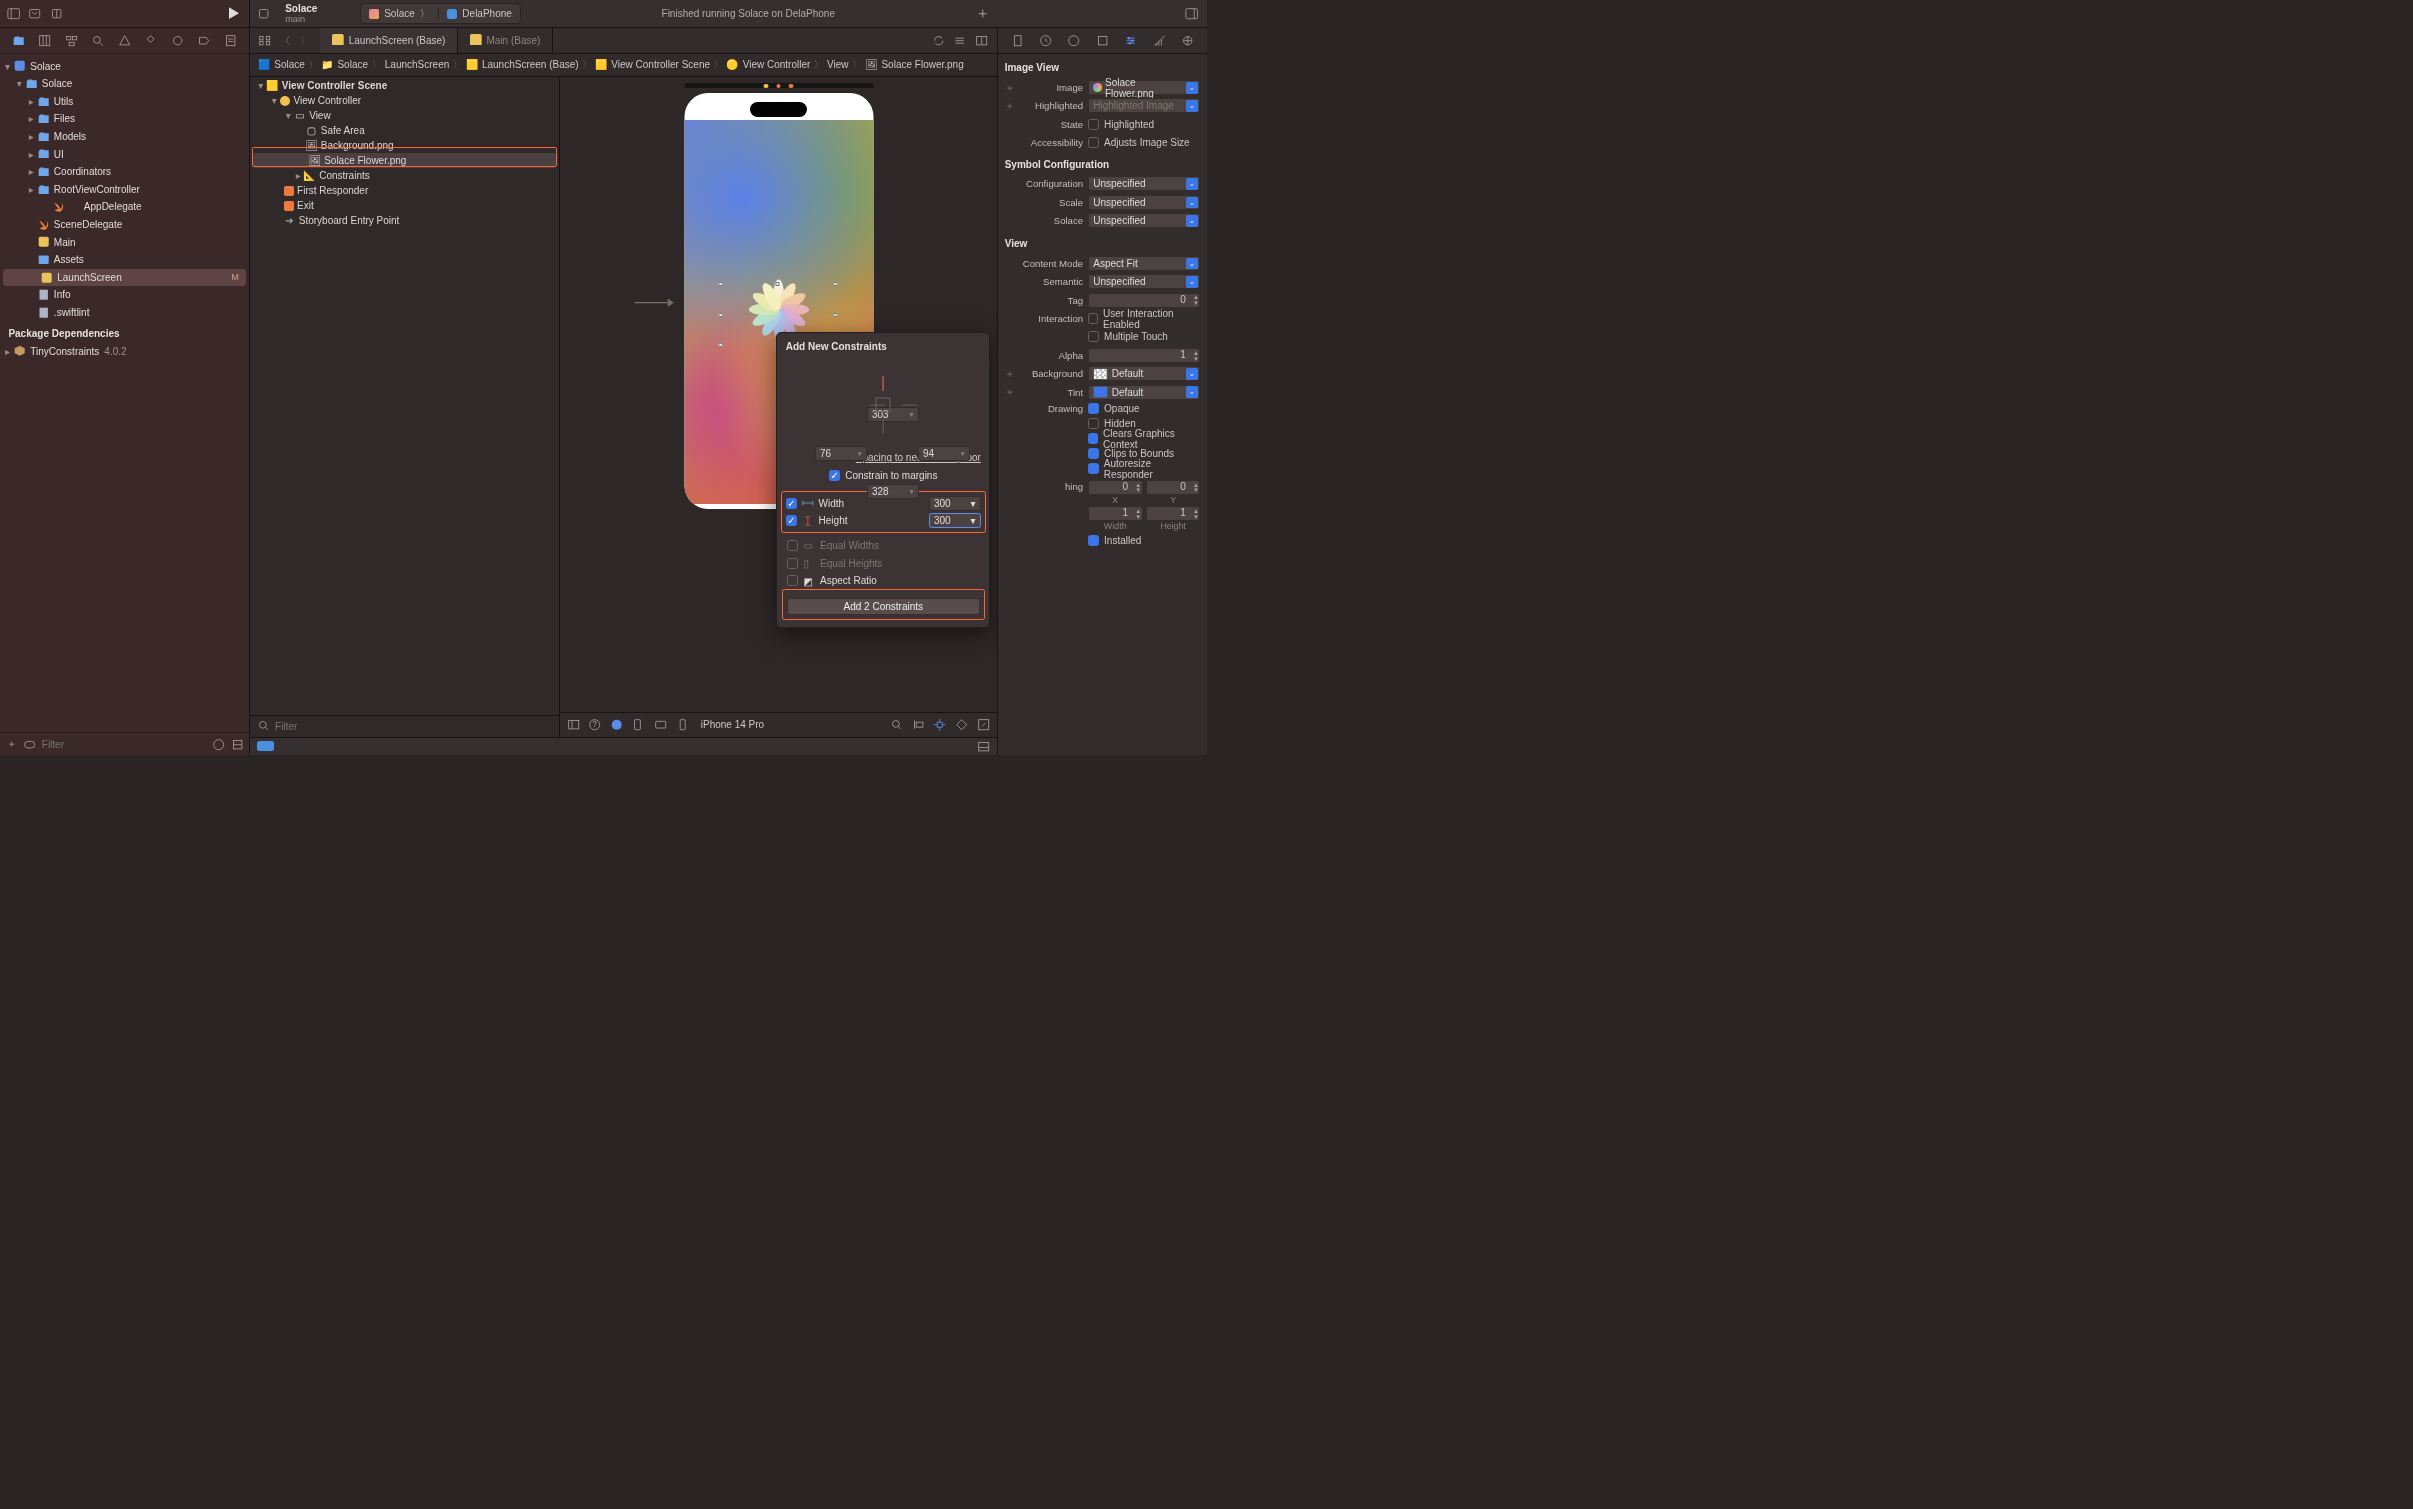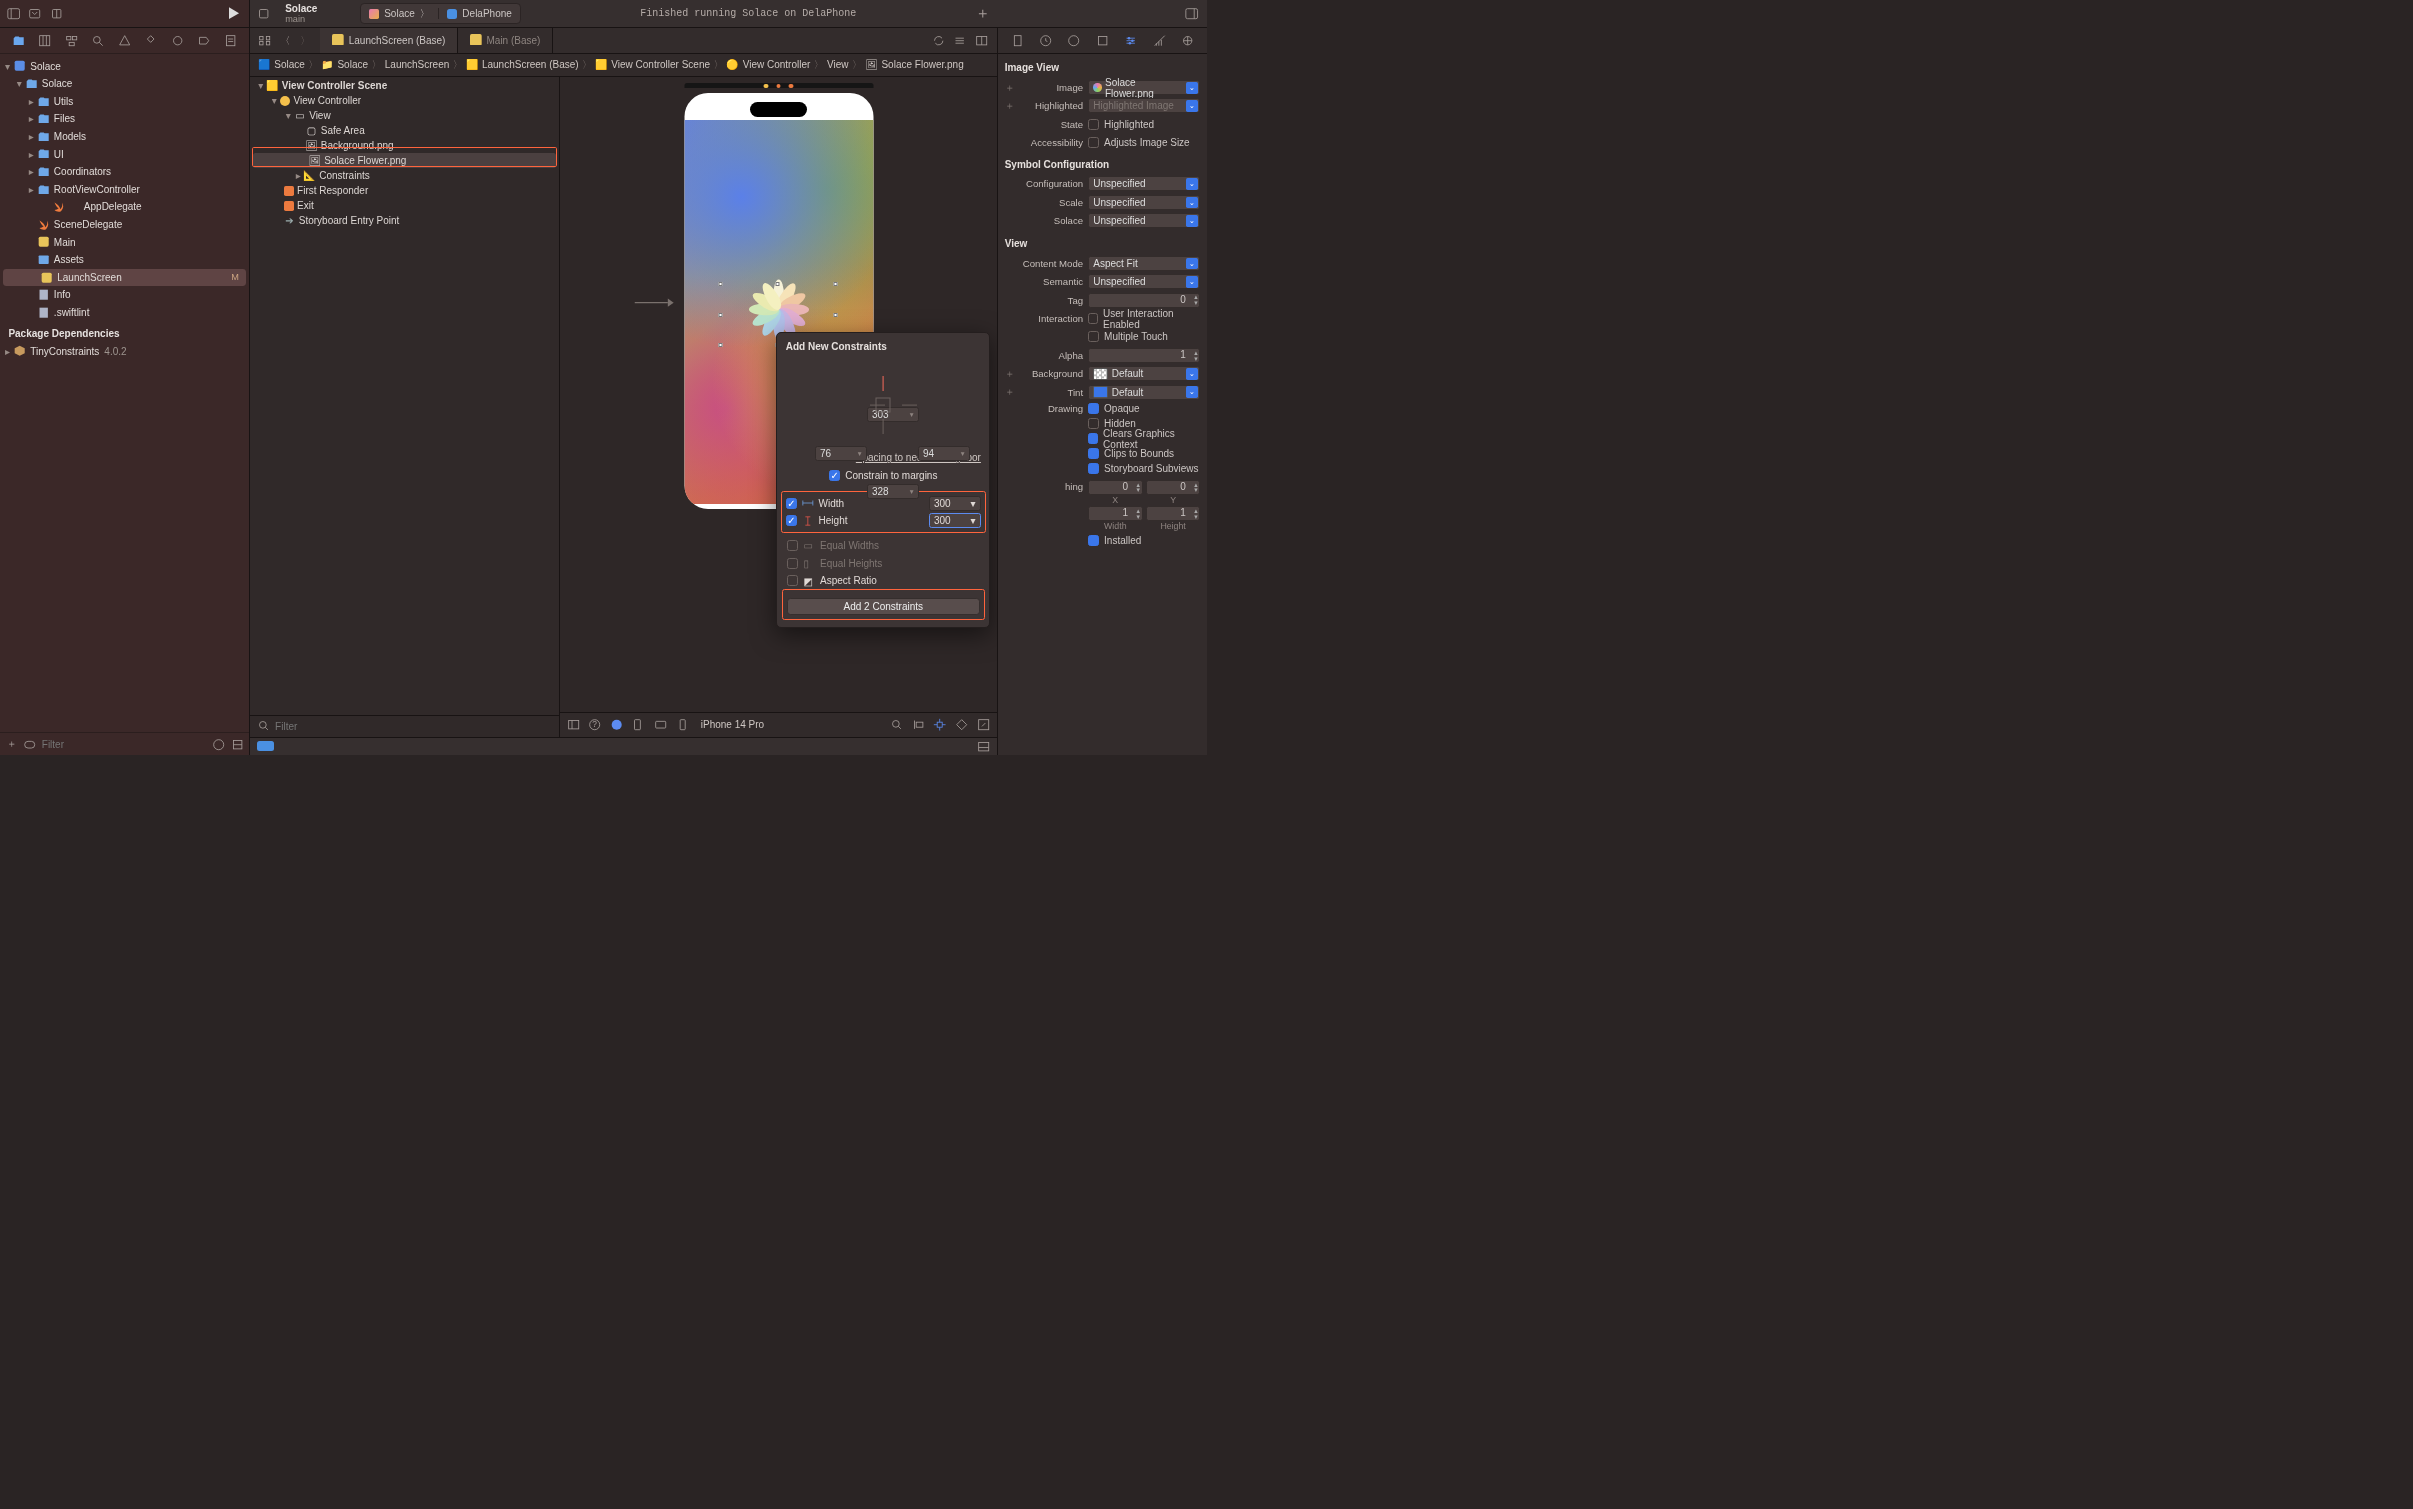--- a/index.html
+++ b/index.html
@@ -13,21 +13,21 @@
 .tb-right { width:210px; display:flex; align-items:center; justify-content:flex-end; padding:0 8.4px; gap:10px; }
 .ic { width:13.4px; height:13.4px; color:#a89f9c; display:inline-flex; align-items:center; justify-content:center; }
 .ic svg { width:100%; height:100%; }
 .play { width:18.4px; height:18.4px; color:#ddd; }
 .scheme { display:flex; align-items:center; gap:5px; margin-left:6.7px; }
 .scheme .name { color:#e6e1df; font-weight:600; line-height:1; }
 .scheme .branch { color:#9d948f; font-size:9.2px; }
 .target-pill { margin-left:34px; display:flex; align-items:center; gap:5px; background:#413838; border:0.8px solid #2b2424; border-radius:4.2px; padding:2.5px 8.4px; }
 .target-pill .sep { width:0.8px; height:11.7px; background:#2b2424; margin:0 3.4px;}
 .sq12 { width:10px; height:10px; border-radius:1.7px; }
-.status-msg { flex:1; text-align:center; color:#b5aca8;font-family:Liberation Mono, monospace; }
+.status-msg { flex:1; text-align:center; color:#b5aca8; }
 .plus-tab { margin-left:auto; color:#a89f9c; font-size:15px;}
 
 
 .main { flex:1; display:flex; min-height:0; }
 .nav { width:250px; background:#3b2828; border-right:0.8px solid #181313; display:flex; flex-direction:column; }
 .nav-tabs { height:26px; display:flex; align-items:center; justify-content:space-around; padding:0 5px; border-bottom:0.8px solid #2b1e1e;}
 .nav-tree { flex:1; overflow:auto; padding:3.4px 0; }
 .tree-row { display:flex; align-items:center; height:17.6px; padding-right:6.7px; cursor:default; }
 .tree-row.sel { background:#5f4444; border-radius:3.4px; margin:0 3.4px; }
 .tree-row .chev { width:8.4px; text-align:center; color:#968a85;}
@@ -958,21 +958,21 @@
               <div class="chk-inline">
                 <span class="cb on"></span>
                 <span>Clears Graphics Context</span>
               </div>
               <div class="chk-inline">
                 <span class="cb on"></span>
                 <span>Clips to Bounds</span>
               </div>
               <div class="chk-inline">
                 <span class="cb on"></span>
-                <span>Storyboard Subviews</span>
+                <span>Autoresize Responder</span>
               </div>
             </div>
         </div>
 
         <div class="prop" style="height:auto;align-items:flex-start;margin-top:3.4px">
             <span class="plus"></span>
             <span class="k" style="padding-top:1.7px">hing</span>
           <div class="v">
             <div class="stepper">
               <div style="flex:1">

